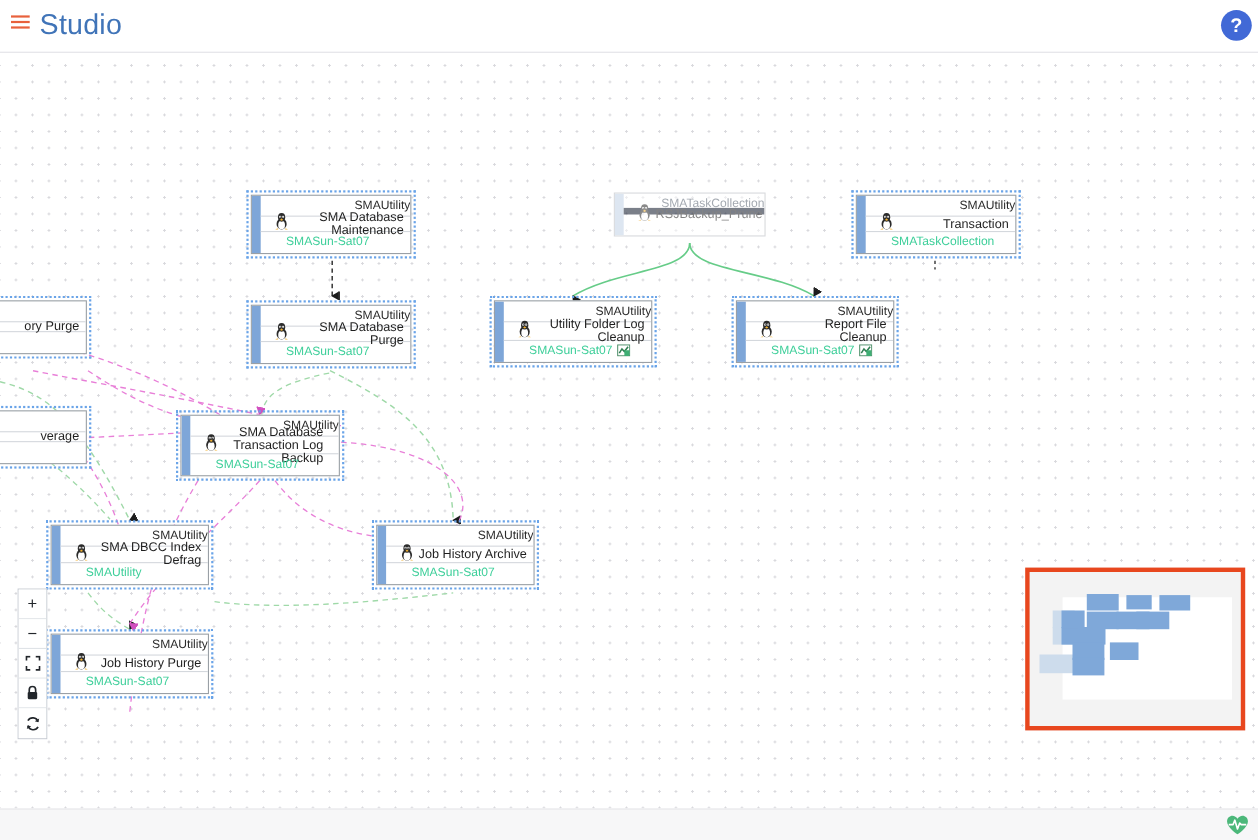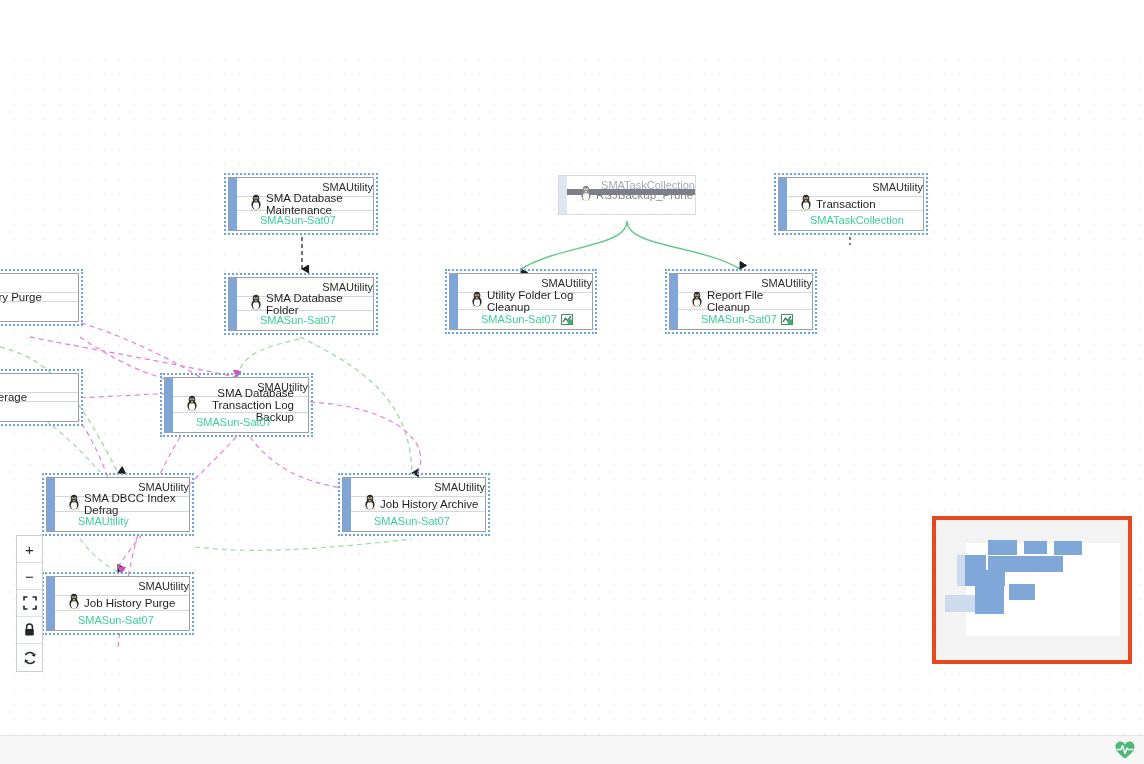--- a/index.html
+++ b/index.html
@@ -137,20 +137,21 @@
     width: 20px;
     margin-left: 9px;
     text-align: center;
   }
   .node .body .ttl {
     flex: 1 1 auto;
     font-size: 11.5px;
     color: #1f1f1f;
     padding-right: 6px;
     line-height: 12px;
+    text-align: right;
   }
   .node .foot {
     position: absolute;
     left: 8px; right: 0; bottom: 0;
     height: 19px;
     line-height: 19px;
     padding-left: 23px;
     font-size: 11px;
     color: #3ecf9a;
     box-sizing: border-box;
@@ -231,20 +232,29 @@
     right: 8px; top: 4px;
     width: 22px; height: 20px;
     cursor: pointer;
   }
 </style>
 </head>
 <body>
 
 <div id="app">
 
+  <div class="topbar">
+    <div class="hamburger">
+      <span></span>
+        <span></span>
+        <span></span>
+    </div>
+    <div class="app-title">Studio</div>
+    <div class="help-btn">?</div>
+  </div>
 
   <div class="canvas">
 
     <svg class="edge-layer" viewBox="0 0 1144 688" width="1144" height="688">
       <defs>
         <marker id="ah-dark" markerWidth="9" markerHeight="9" refX="5" refY="7" orient="auto" markerUnits="userSpaceOnUse">
           <path d="M1,1 L9,1 L5,8 Z" fill="#1c1c1c"></path>
           <rect x="1" y="0" width="8" height="1.4" fill="#1c1c1c"></rect>
         </marker>
         <marker id="ah-green" markerWidth="9" markerHeight="9" refX="5" refY="7" orient="auto" markerUnits="userSpaceOnUse">
@@ -339,21 +349,21 @@
                   <ellipse cx="7" cy="11.6" rx="3.1" ry="3.9" fill="#ffffff"></ellipse>
                   <ellipse cx="7" cy="4.6" rx="3.3" ry="3.9" fill="#2b2b2b"></ellipse>
                   <circle cx="5.7" cy="4.2" r="1.05" fill="#ffffff"></circle>
                   <circle cx="8.3" cy="4.2" r="1.05" fill="#ffffff"></circle>
                   <circle cx="5.8" cy="4.3" r=".55" fill="#111"></circle>
                   <circle cx="8.2" cy="4.3" r=".55" fill="#111"></circle>
                   <path d="M7,5.5 L5.5,6.9 L7,7.7 L8.5,6.9 Z" fill="#f2b233"></path>
                   <path d="M3.4,14.6 L1.2,15.6 L3.9,15.6 Z" fill="#f2b233"></path>
                   <path d="M10.6,14.6 L12.8,15.6 L10.1,15.6 Z" fill="#f2b233"></path>
                 </svg></span>
-              <span class="ttl">SMA Database Folder</span>
+              <span class="ttl">SMA Database Purge</span>
             </div>
             <div class="foot"><span>SMASun-Sat07</span></div>
           </div>
         </div>
         <div class="node faded" style="left: 554px; top: 124px; width: 146px; height: 48px;">
           <div class="sel"></div>
           <div class="box">
             <div class="accent"></div>
             <div class="hdr">SMATaskCollection</div>
             <div class="body">

